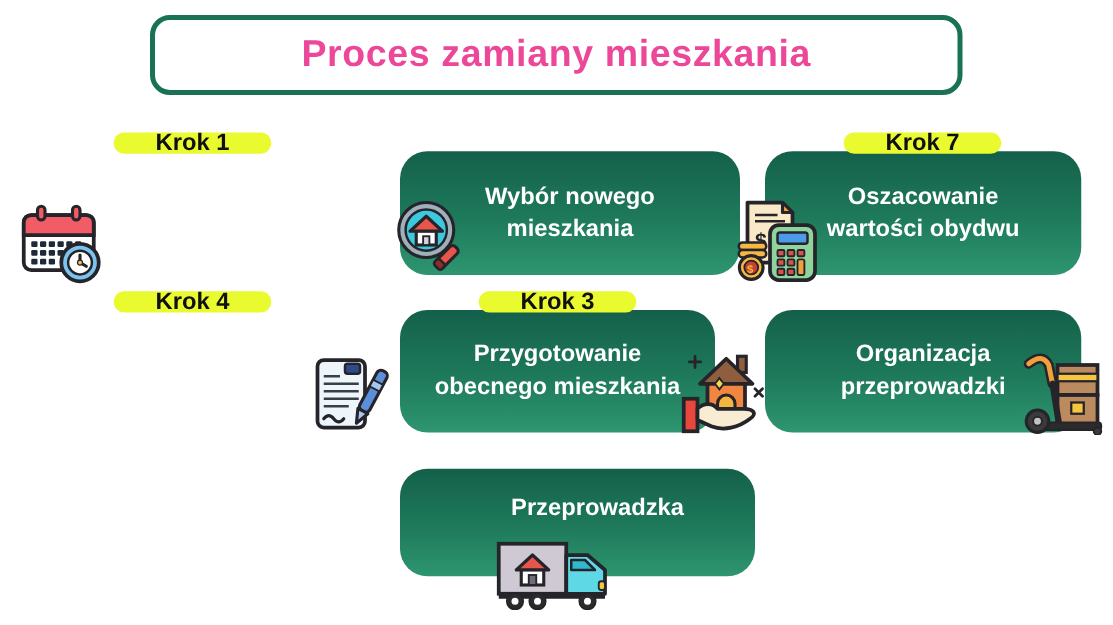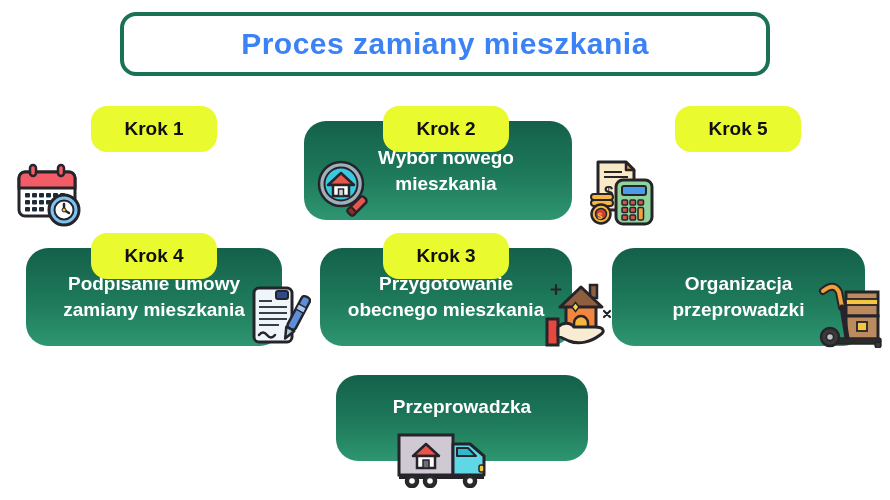--- a/index.html
+++ b/index.html
@@ -6,41 +6,41 @@
   #stage{
     position:relative;width:890px;height:500px;background:#ffffff;
     font-family:"Liberation Sans", sans-serif;overflow:hidden;
   }
   .title-box{
     position:absolute;left:120px;top:12px;width:650px;height:64px;
     box-sizing:border-box;border:4px solid #1A7254;border-radius:16px;
     background:#ffffff;display:flex;align-items:center;justify-content:center;
   }
   .title-box span{
-    color:#3b82f6;font-size:30px;font-weight:bold;letter-spacing:.5px;
+    color:#ec4899;font-size:30px;font-weight:bold;letter-spacing:.5px;
   }
   .card{
     position:absolute;border-radius:22px;z-index:1;
     background:linear-gradient(180deg,#14604A 0%,#1E7A5B 55%,#2E9670 100%);
     display:flex;align-items:center;justify-content:center;
   }
   .card .label{
     color:#ffffff;font-size:19px;font-weight:bold;text-align:center;
     line-height:26px;white-space:pre-line;padding:0 6px;
   }
   .c1{left:26px;top:121px;width:256px;height:99px;}
-  .c2{left:304px;top:121px;width:252px;height:99px;padding-left:16px;}
+  .c2{left:320px;top:121px;width:272px;height:99px;}
   .c3{left:612px;top:121px;width:253px;height:99px;}
   .c4{left:26px;top:248px;width:256px;height:98px;}
   .c5{left:320px;top:248px;width:252px;height:98px;}
   .c6{left:612px;top:248px;width:253px;height:98px;}
-  .c7{left:336px;top:375px;width:252px;height:86px;}
+  .c7{left:320px;top:375px;width:252px;height:86px;padding-left:32px;}
   .c7 .label{padding-bottom:22px;}
   .badge{
-    position:absolute;width:126px;height:46px;border-radius:16px;
+    position:absolute;width:126px;height:17px;border-radius:16px;
     background:#E9FA2E;z-index:2;display:flex;align-items:center;justify-content:center;
   }
   .badge span{color:#101010;font-size:19px;font-weight:bold;}
   .b1{left:91px;top:106px;}  .b2{left:383px;top:106px;} .b3{left:675px;top:106px;}
   .b4{left:91px;top:233px;}  .b5{left:383px;top:233px;} .b6{left:675px;top:233px;}
   .b7{left:383px;top:360px;}
   .icon{position:absolute;z-index:3;}
   .i1{left:16px;top:162px;width:68px;height:66px;}
   .i2{left:315px;top:158px;width:62px;height:62px;}
   .i3{left:586px;top:158px;width:70px;height:68px;}
@@ -56,44 +56,41 @@
 <div id="stage">
 
   <div class="title-box">
     <span>Proces zamiany mieszkania</span>
   </div>
 
   <div class="card c2">
     <div class="label">Wybór nowego
 mieszkania</div>
   </div>
-  <div class="card c4">
-    <div class="label">Podpisanie umowy
-zamiany mieszkania</div>
+  <div class="card c3">
+    <div class="label">Oszacowanie
+wartości obydwu</div>
   </div>
   <div class="card c6">
     <div class="label">Organizacja
 przeprowadzki</div>
   </div>
   <div class="card c5">
     <div class="label">Przygotowanie
 obecnego mieszkania</div>
   </div>
   <div class="card c7">
     <div class="label">Przeprowadzka</div>
   </div>
 
   <div class="badge b1">
       <span>Krok 1</span>
     </div>
-  <div class="badge b2">
-      <span>Krok 2</span>
-    </div>
   <div class="badge b3">
-      <span>Krok 5</span>
+      <span>Krok 7</span>
     </div>
   <div class="badge b4">
       <span>Krok 4</span>
     </div>
   <div class="badge b5">
       <span>Krok 3</span>
     </div>
 
   <div class="icon i1">
     <svg viewBox="0 0 68 66" xmlns="http://www.w3.org/2000/svg">

